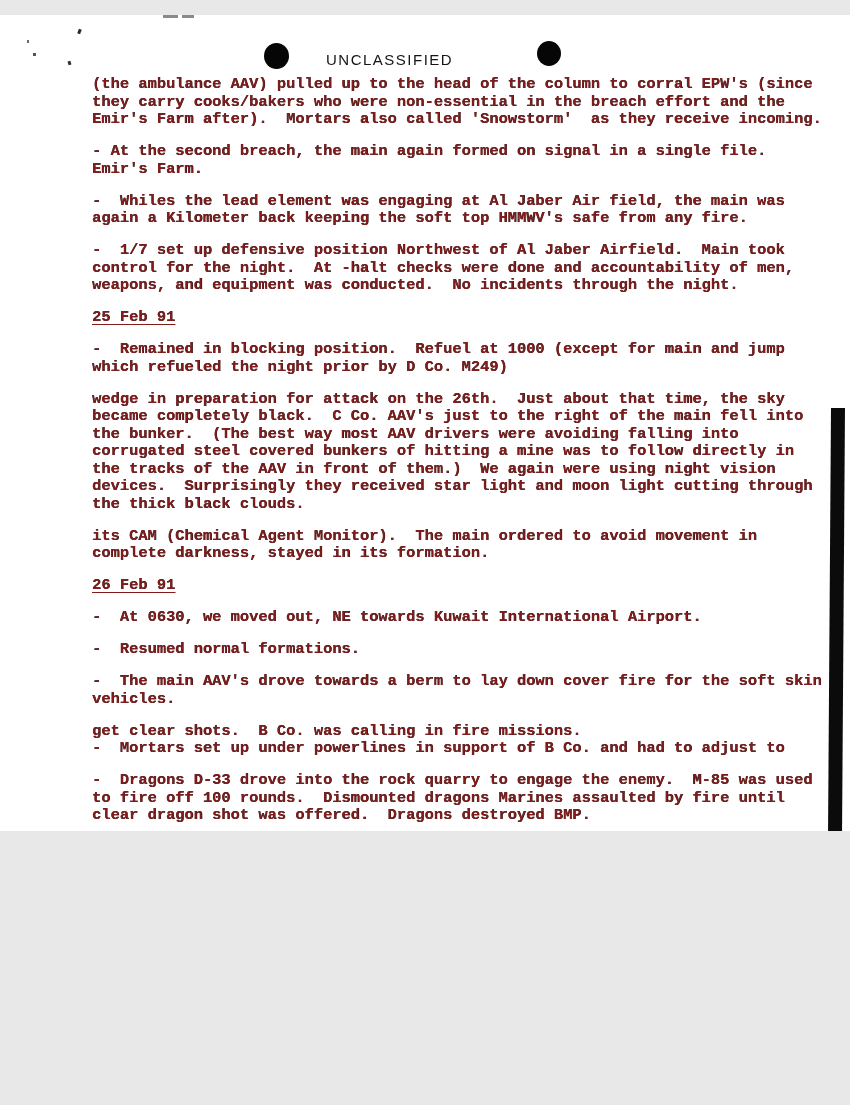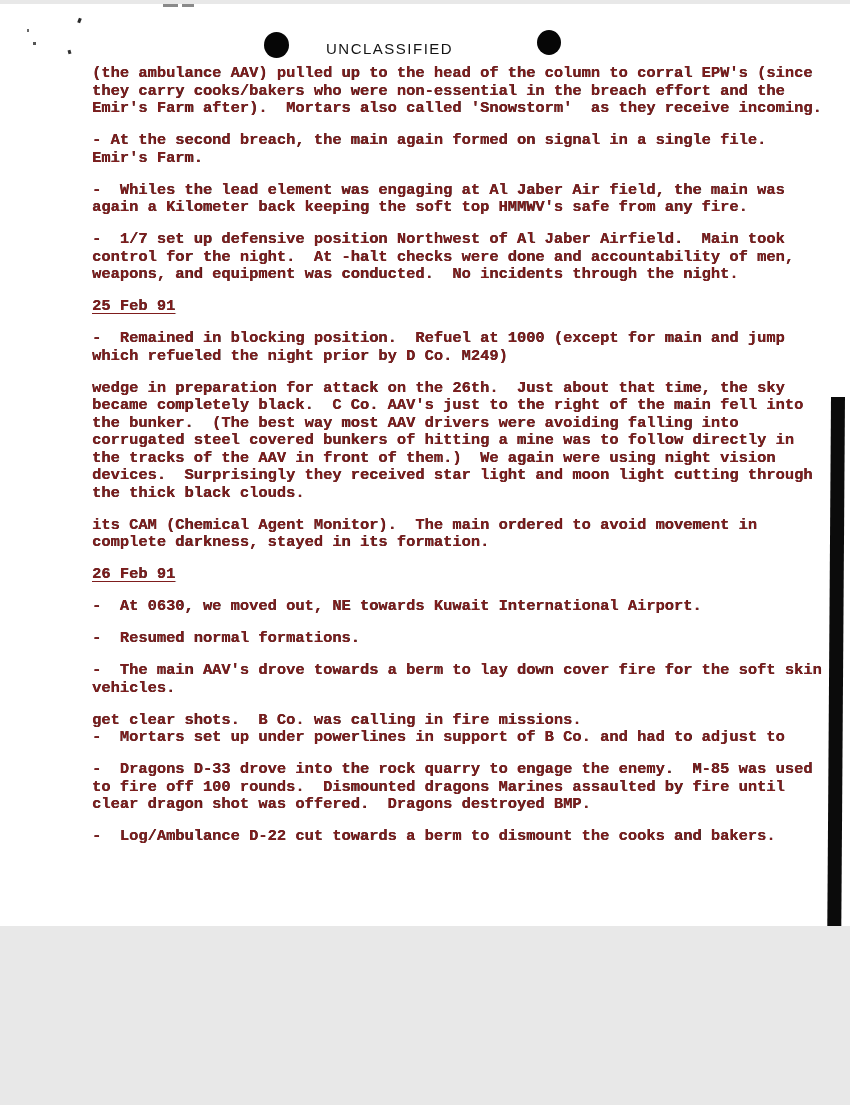--- a/index.html
+++ b/index.html
@@ -1,20 +1,20 @@
 <!DOCTYPE html>
 <html><head>
 <meta charset="utf-8">
 <style>
   html, body { margin: 0; padding: 0; background: #e8e8e8; }
   .page {
     position: relative;
     width: 850px;
-    height: 922px;
-    margin: 4px auto;
+    height: 816px;
+    margin: 15px auto;
     background: #ffffff;
     overflow: hidden;
     font-family: "Liberation Mono", "DejaVu Sans Mono", monospace;
   }
 
   
   .classification {
     position: absolute;
     left: 326px;
     top: 36px;

